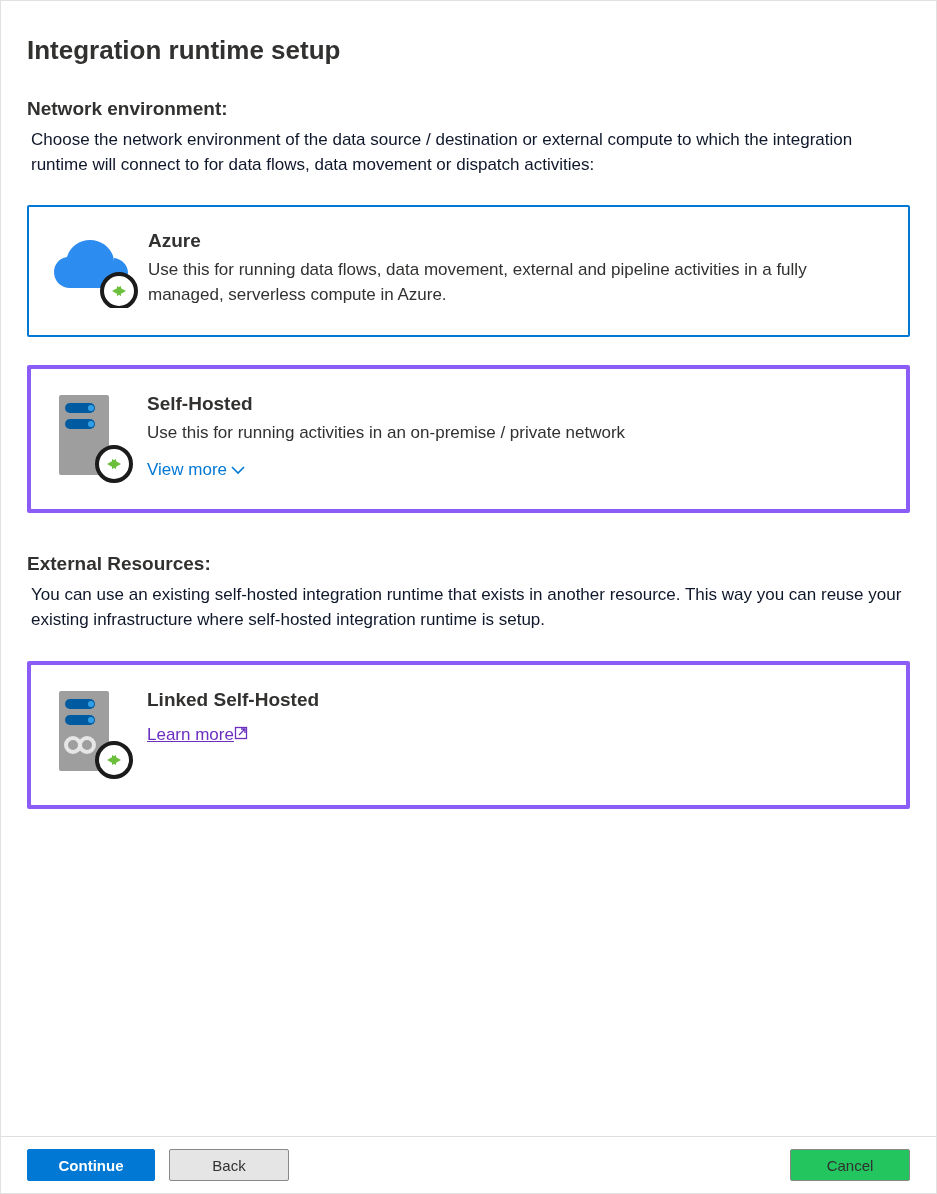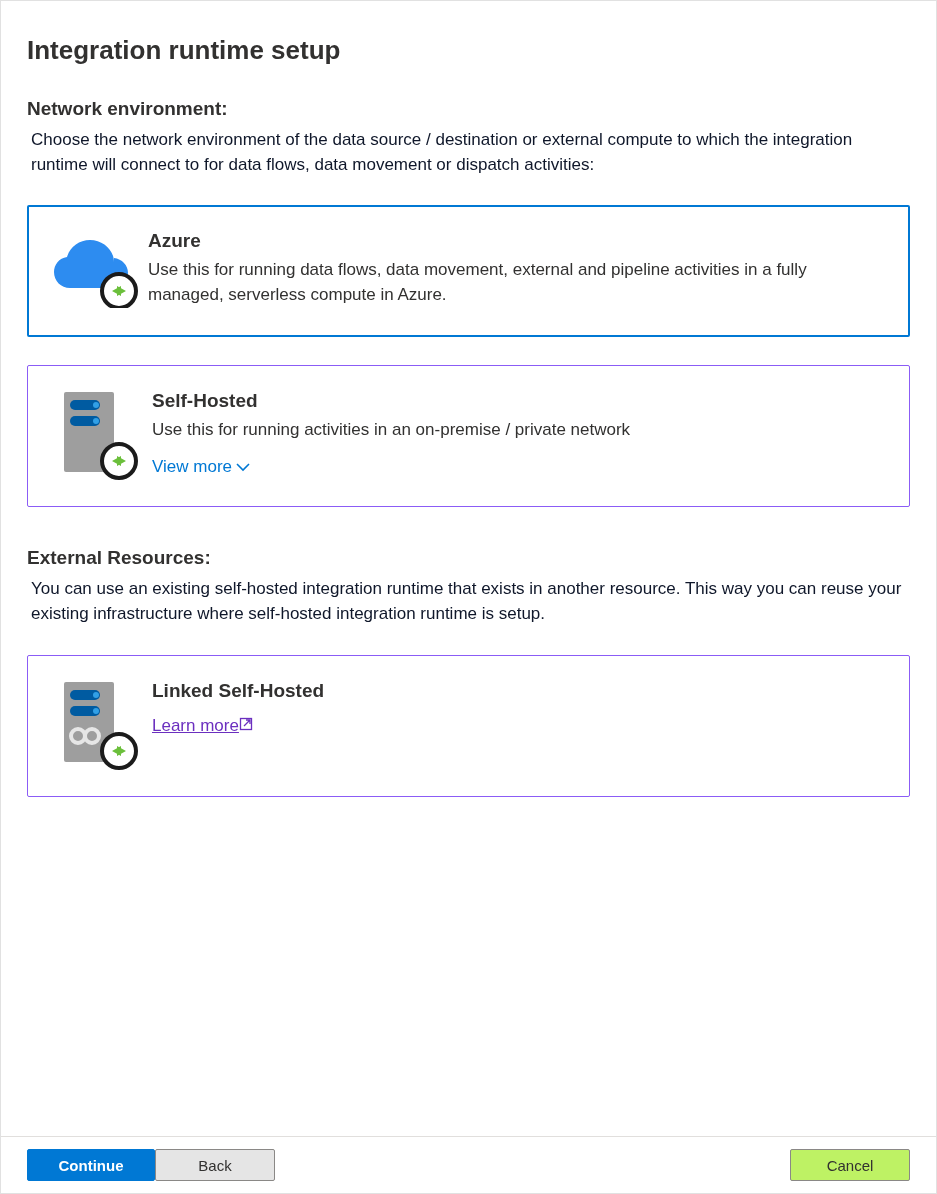--- a/index.html
+++ b/index.html
@@ -31,23 +31,23 @@
     margin: 0 0 8px 0;
     color: #323130;
   }
   p.section-desc {
     font-size: 17px;
     line-height: 1.45;
     margin: 0 0 28px 4px;
     color: #0f172a;
   }
   .card {
-    border: 1px solid #8b5cf6;
+    border: 4px solid #8b5cf6;
     border-radius: 2px;
-    padding: 24px 26px 24px 28px;
+    padding: 24px 26px 24px 20px;
     margin-bottom: 28px;
     display: flex;
     align-items: flex-start;
     cursor: pointer;
     background: #fff;
   }
   .card.selected {
     border: 2px solid #0078d4;
     padding: 23px 25px 27px 23px;
   }
@@ -91,20 +91,21 @@
     display: inline-flex;
     align-items: center;
     gap: 0;
   }
   .gap-after { margin-bottom: 40px; }
   .footer {
     border-top: 1px solid #e1dfdd;
     padding: 12px 26px;
     display: flex;
     align-items: center;
+    gap: 14px;
   }
   .footer .spacer { flex: 1; }
   button.btn {
     font-family: inherit;
     font-size: 15px;
     height: 32px;
     padding: 0 18px;
     border-radius: 2px;
     cursor: pointer;
     min-width: 80px;
@@ -116,21 +117,21 @@
     font-weight: 600;
     min-width: 128px;
   }
   button.btn-secondary {
     background: #e5e5e5;
     color: #323130;
     border: 1px solid #8a8886;
     min-width: 120px;
   }
   button.btn-cancel {
-    background: #bef264;
+    background: #22c55e;
     color: #323130;
     border: 1px solid #8a8886;
     min-width: 120px;
   }
   .chevron-down {
     display: inline-block;
   }
   .ext-icon { display: inline-block; }
 </style>
 </head>

